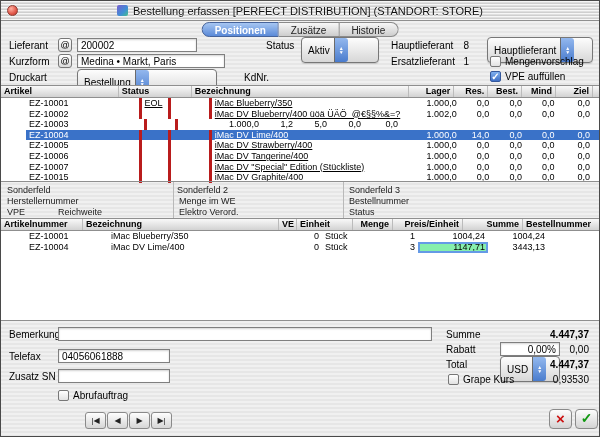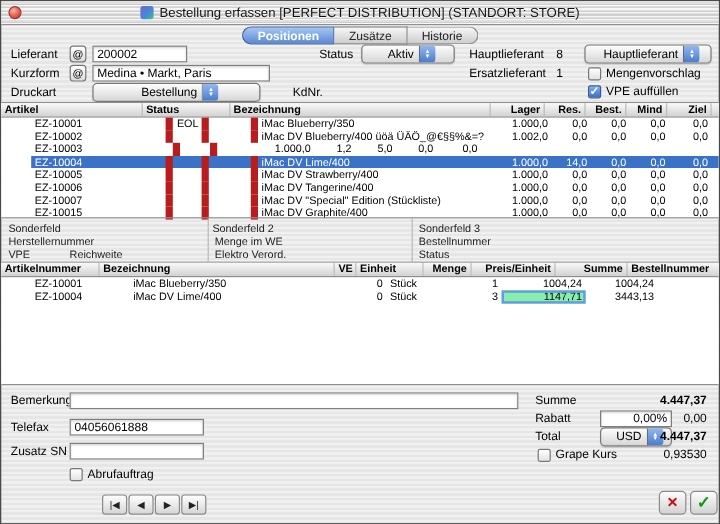--- a/index.html
+++ b/index.html
@@ -20,42 +20,42 @@
        background:linear-gradient(#f7f7f7,#cdcdcd);color:#222;}
   .tab.first{border-radius:8px 0 0 8px;}
   .tab.mid{border-left:none;}
   .tab.last{border-radius:0 8px 8px 0;border-left:none;}
   .tab.active{background:linear-gradient(#a6c6f2,#5b8ad8);color:#fff;border-color:#46639a;font-weight:bold;}
   
   .lbl{position:absolute;font-size:10px;color:#000;white-space:nowrap;}
   .rval{position:absolute;font-size:10px;text-align:right;white-space:nowrap;}
   .inp{position:absolute;box-sizing:border-box;border:1px solid #7f7f7f;background:#fff;height:14px;
        font:10px "Liberation Sans",sans-serif;padding:0 3px;box-shadow:inset 0 1px 2px rgba(0,0,0,.18);}
-  .popup{position:absolute;display:flex;align-items:center;justify-content:center;box-sizing:border-box;
-       border:1px solid #777;border-radius:4px;height:16px;font-size:10px;padding-left:6px;
+  .popup{position:absolute;display:flex;align-items:center;justify-content:flex-start;box-sizing:border-box;
+       border:1px solid #777;border-radius:4px;height:26px;font-size:10px;padding-left:6px;
        background:linear-gradient(#fdfdfd,#d7d7d7);box-shadow:0 1px 1px rgba(0,0,0,.15);}
   .popup .cap{width:13px;align-self:stretch;border-radius:0 3px 3px 0;margin-left:4px;border-left:1px solid #6b6b6b;
        background:linear-gradient(#93b8ee,#4a7ccd);display:flex;flex-direction:column;align-items:center;
        justify-content:center;color:#fff;font-size:5px;line-height:4px;}
   .chk{position:absolute;width:11px;height:11px;box-sizing:border-box;border:1px solid #777;border-radius:2px;
        background:linear-gradient(#fff,#e2e2e2);font-size:10px;line-height:9px;text-align:center;font-weight:bold;color:#fff;}
   .chk.on{background:linear-gradient(#7fb0ef,#3f6fc4);border-color:#34589c;}
   .atbtn{position:absolute;width:14px;height:14px;box-sizing:border-box;border:1px solid #777;border-radius:3px;
        background:linear-gradient(#fff,#dcdcdc);font-size:9px;text-align:center;line-height:12px;}
   
   .tbl{position:absolute;left:0;right:0;background:#fff;border-top:1px solid #8f8f8f;}
   .thead{display:flex;height:11px;background:linear-gradient(#f9f9f9,#d2d2d2);border-bottom:1px solid #8f8f8f;
        font-size:9px;font-weight:bold;line-height:11px;}
   .hc{box-sizing:border-box;padding:0 3px;border-right:1px solid #bbb;overflow:hidden;white-space:nowrap;}
   .trow{display:flex;font-size:9px;margin-left:25px;}
   .t1 .trow{height:10.6px;line-height:10.6px;}
   .t2 .trow{height:11px;line-height:11px;}
   .cell{box-sizing:border-box;padding:0 3px;overflow:hidden;white-space:nowrap;}
   .num{text-align:right;}
-  .vl{border-left:6px solid #b91c1c;}
+  .vl{border-left:3px solid #b91c1c;text-decoration:underline;}
   .trow.sel{background:#3a72c8;color:#fff;}
   .cell.focus{outline:2px solid #659ae6;outline-offset:-2px;background:#86efac;}
   
   .w97{width:118px}.w31{width:31px}.w42{width:42px}.w73{width:73px}.w218{width:218px}
   .w45{width:45px}.w34{width:34px}.w37{width:37px}.wfill{flex:1}
   
   .v82{width:82px}.v196{width:196px}.v18{width:18px}.v56{width:56px}.v40{width:40px}
   .v70{width:70px}.v60{width:60px}
   
   .panel{position:absolute;top:180px;left:0;right:0;height:37px;border-top:1px solid #8f8f8f;}
@@ -84,21 +84,21 @@
   </div>
 
   <div class="tabs">
     <div class="tab first active">Positionen</div>
     <div class="tab mid">Zusätze</div>
     <div class="tab last">Historie</div>
   </div>
 
   <span class="lbl" style="left:8px;top:39px;">Lieferant</span>
   <div class="atbtn" style="left:57px;top:37px;">@</div>
-  <input class="inp" style="left: 76px; top: 37px; width: 79px;" value="200002">
+  <input class="inp" style="left: 76px; top: 37px; width: 120px;" value="200002">
   <span class="lbl" style="left:265px;top:39px;">Status</span>
   <div class="popup" style="left:300px;top:36px;width:78px;">
     <span>Aktiv</span>
     <span class="cap">
         <span>▲</span>
         <span>▼</span>
       </span>
   </div>
   <span class="lbl" style="left:390px;top:39px;">Hauptlieferant</span>
   <span class="rval" style="left:448px;top:39px;width:20px;">8</span>

